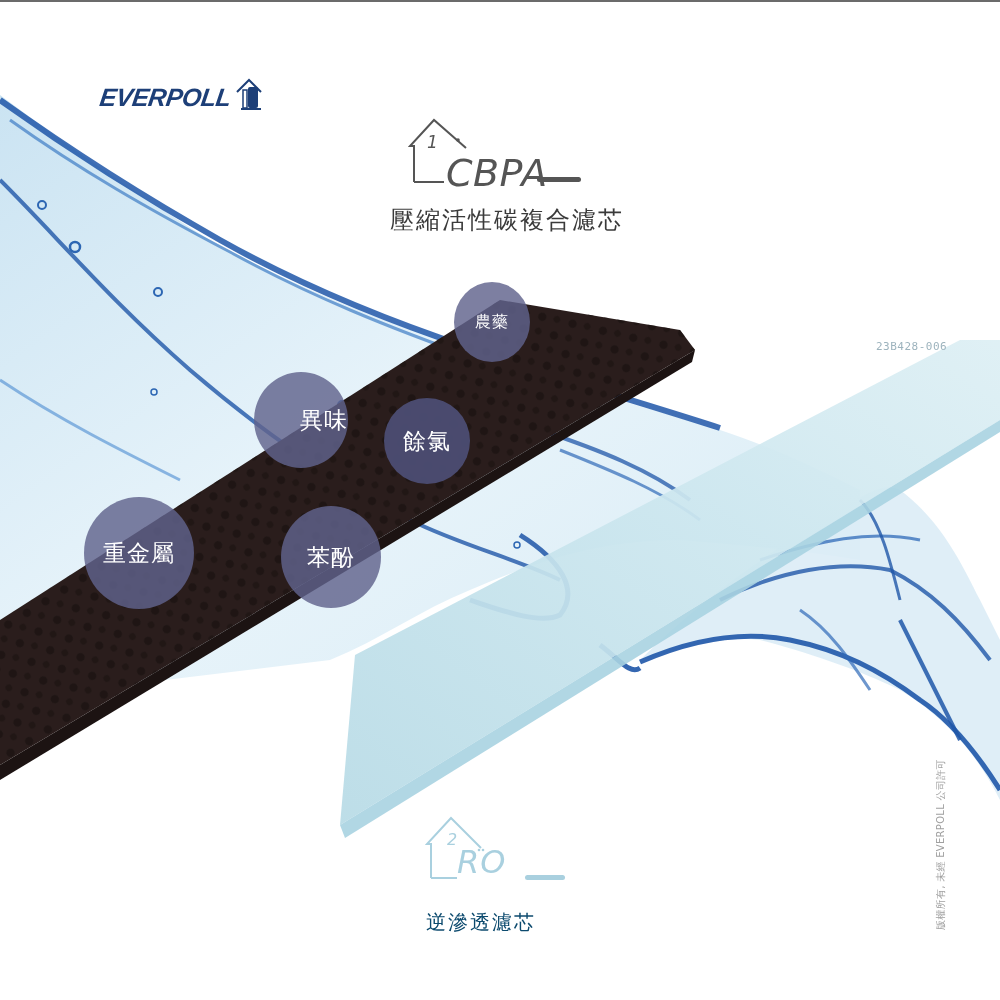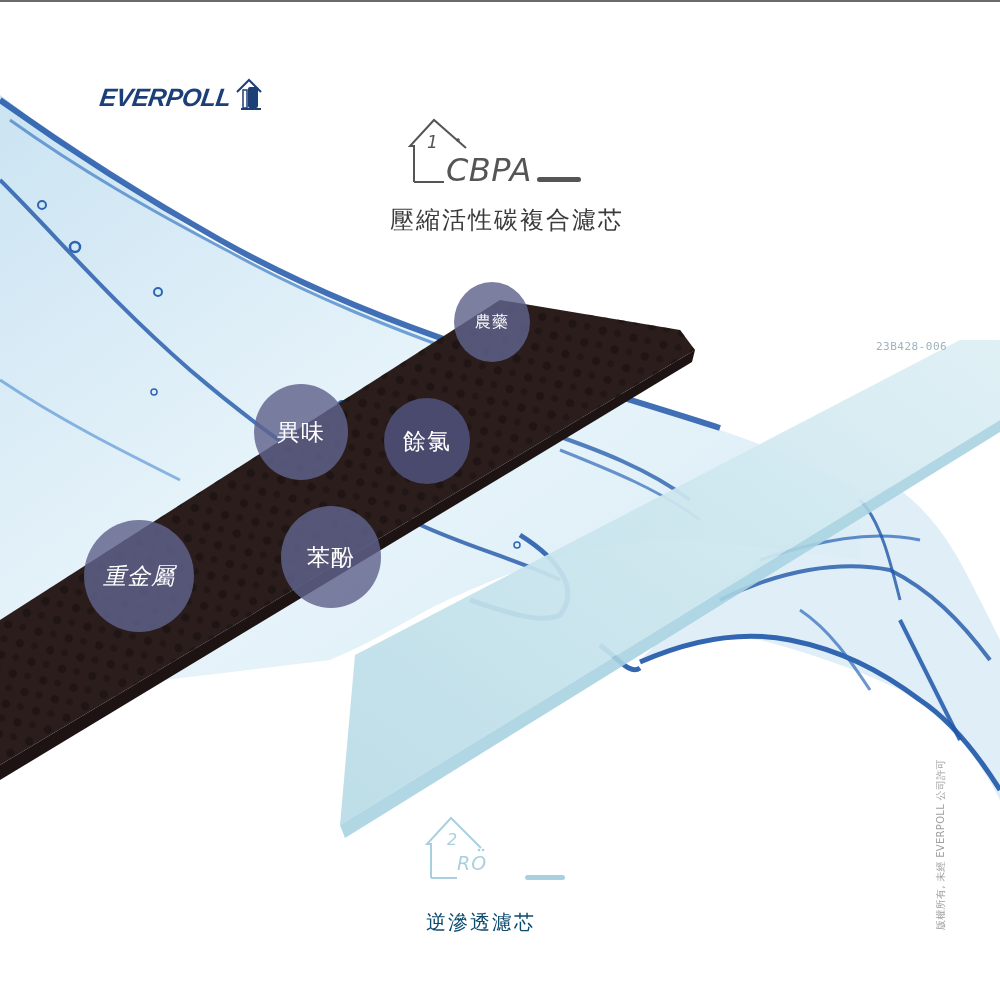--- a/index.html
+++ b/index.html
@@ -7,22 +7,22 @@
     body { position: relative; font-family: "DejaVu Sans", sans-serif; }
     .topline { position: absolute; left: 0; top: 0; width: 1000px; height: 2px; background: #6b6b6b; }
     .scene { position: absolute; left: 0; top: 0; width: 1000px; height: 1000px; }
     .brand { position: absolute; left: 100px; top: 76px; height: 34px; display: flex; align-items: flex-end; }
     .brand-text { font-family: "Liberation Sans", sans-serif; font-weight: 900; font-style: italic; font-size: 25px; color: #1d3f78; letter-spacing: -0.5px; transform: skewX(-8deg); line-height: 1; }
     .brand-icon { margin-left: 4px; width: 28px; height: 32px; }
     .badge { position: absolute; }
     .badge-cbpa { left: 408px; top: 116px; width: 180px; height: 70px; }
     .badge-ro { left: 425px; top: 812px; width: 140px; height: 72px; }
     .badge-label { position: absolute; font-family: "DejaVu Sans", sans-serif; font-style: italic; font-weight: 300; line-height: 1; }
-    .cbpa-label { left: 38px; top: 38px; font-size: 32px; color: #555555; letter-spacing: 0.5px; }
-    .ro-label { left: 32px; top: 42px; font-size: 19px; color: #a9d0df; letter-spacing: 1px; }
+    .cbpa-label { left: 38px; top: 38px; font-size: 38px; color: #555555; letter-spacing: 0.5px; }
+    .ro-label { left: 32px; top: 34px; font-size: 32px; color: #a9d0df; letter-spacing: 1px; }
     .badge-dash { position: absolute; height: 5px; border-radius: 3px; }
     .cbpa-dash { left: 129px; top: 61px; width: 44px; background: #555555; }
     .ro-dash { left: 100px; top: 63px; width: 40px; background: #a9d0df; }
     .subtitle { position: absolute; font-size: 24px; letter-spacing: 2px; line-height: 1; white-space: nowrap; }
     .subtitle-cbpa { left: 390px; top: 208px; color: #3a3a3a; }
     .subtitle-ro { left: 426px; top: 912px; color: #0c4a6e; font-size: 20px; }
     .bubble { position: absolute; border-radius: 50%; display: flex; align-items: center; justify-content: center; color: #ffffff; font-size: 23px; letter-spacing: 1px; background: rgba(96, 99, 140, 0.82); }
     .bubble span { position: relative; z-index: 2; }
     .code { position: absolute; left: 876px; top: 340px; font-family: "DejaVu Sans Mono", monospace; font-size: 11px; color: #9db3bd; letter-spacing: 0.5px; }
     .copyright { position: absolute; left: 934px; top: 930px; transform-origin: 0 0; transform: rotate(-90deg); font-size: 10px; color: #a0a0a0; white-space: nowrap; letter-spacing: 0.3px; }
@@ -122,27 +122,27 @@
   </svg>
   <span class="badge-label" style="left:22px;top:20px;font-size:16px;color:#a9d0df;">2</span>
   <span class="badge-label ro-label">RO</span>
   <span class="badge-dash ro-dash"></span>
 </div>
 <div class="subtitle subtitle-ro">逆滲透濾芯</div>
 
 <div class="bubble" style="left:454px;top:282px;width:76px;height:80px;">
   <span style="font-size:16px;">農藥</span>
 </div>
-<div class="bubble" style="left:254px;top:384px;width:94px;height:96px;">
+<div class="bubble" style="left:254px;top:372px;width:94px;height:96px;justify-content:flex-end;">
   <span>異味</span>
 </div>
 <div class="bubble" style="left:384px;top:398px;width:86px;height:86px;background:rgba(78,80,120,0.9);">
   <span>餘氯</span>
 </div>
 <div class="bubble" style="left:281px;top:506px;width:100px;height:102px;">
   <span>苯酚</span>
 </div>
-<div class="bubble" style="left:84px;top:520px;width:110px;height:112px;font-style:italic;">
+<div class="bubble" style="left:84px;top:497px;width:110px;height:112px;">
   <span>重金屬</span>
 </div>
 
 <div class="code">23B428-006</div>
 <div class="copyright">版權所有, 未經 EVERPOLL 公司許可</div>
 
 </body></html>

